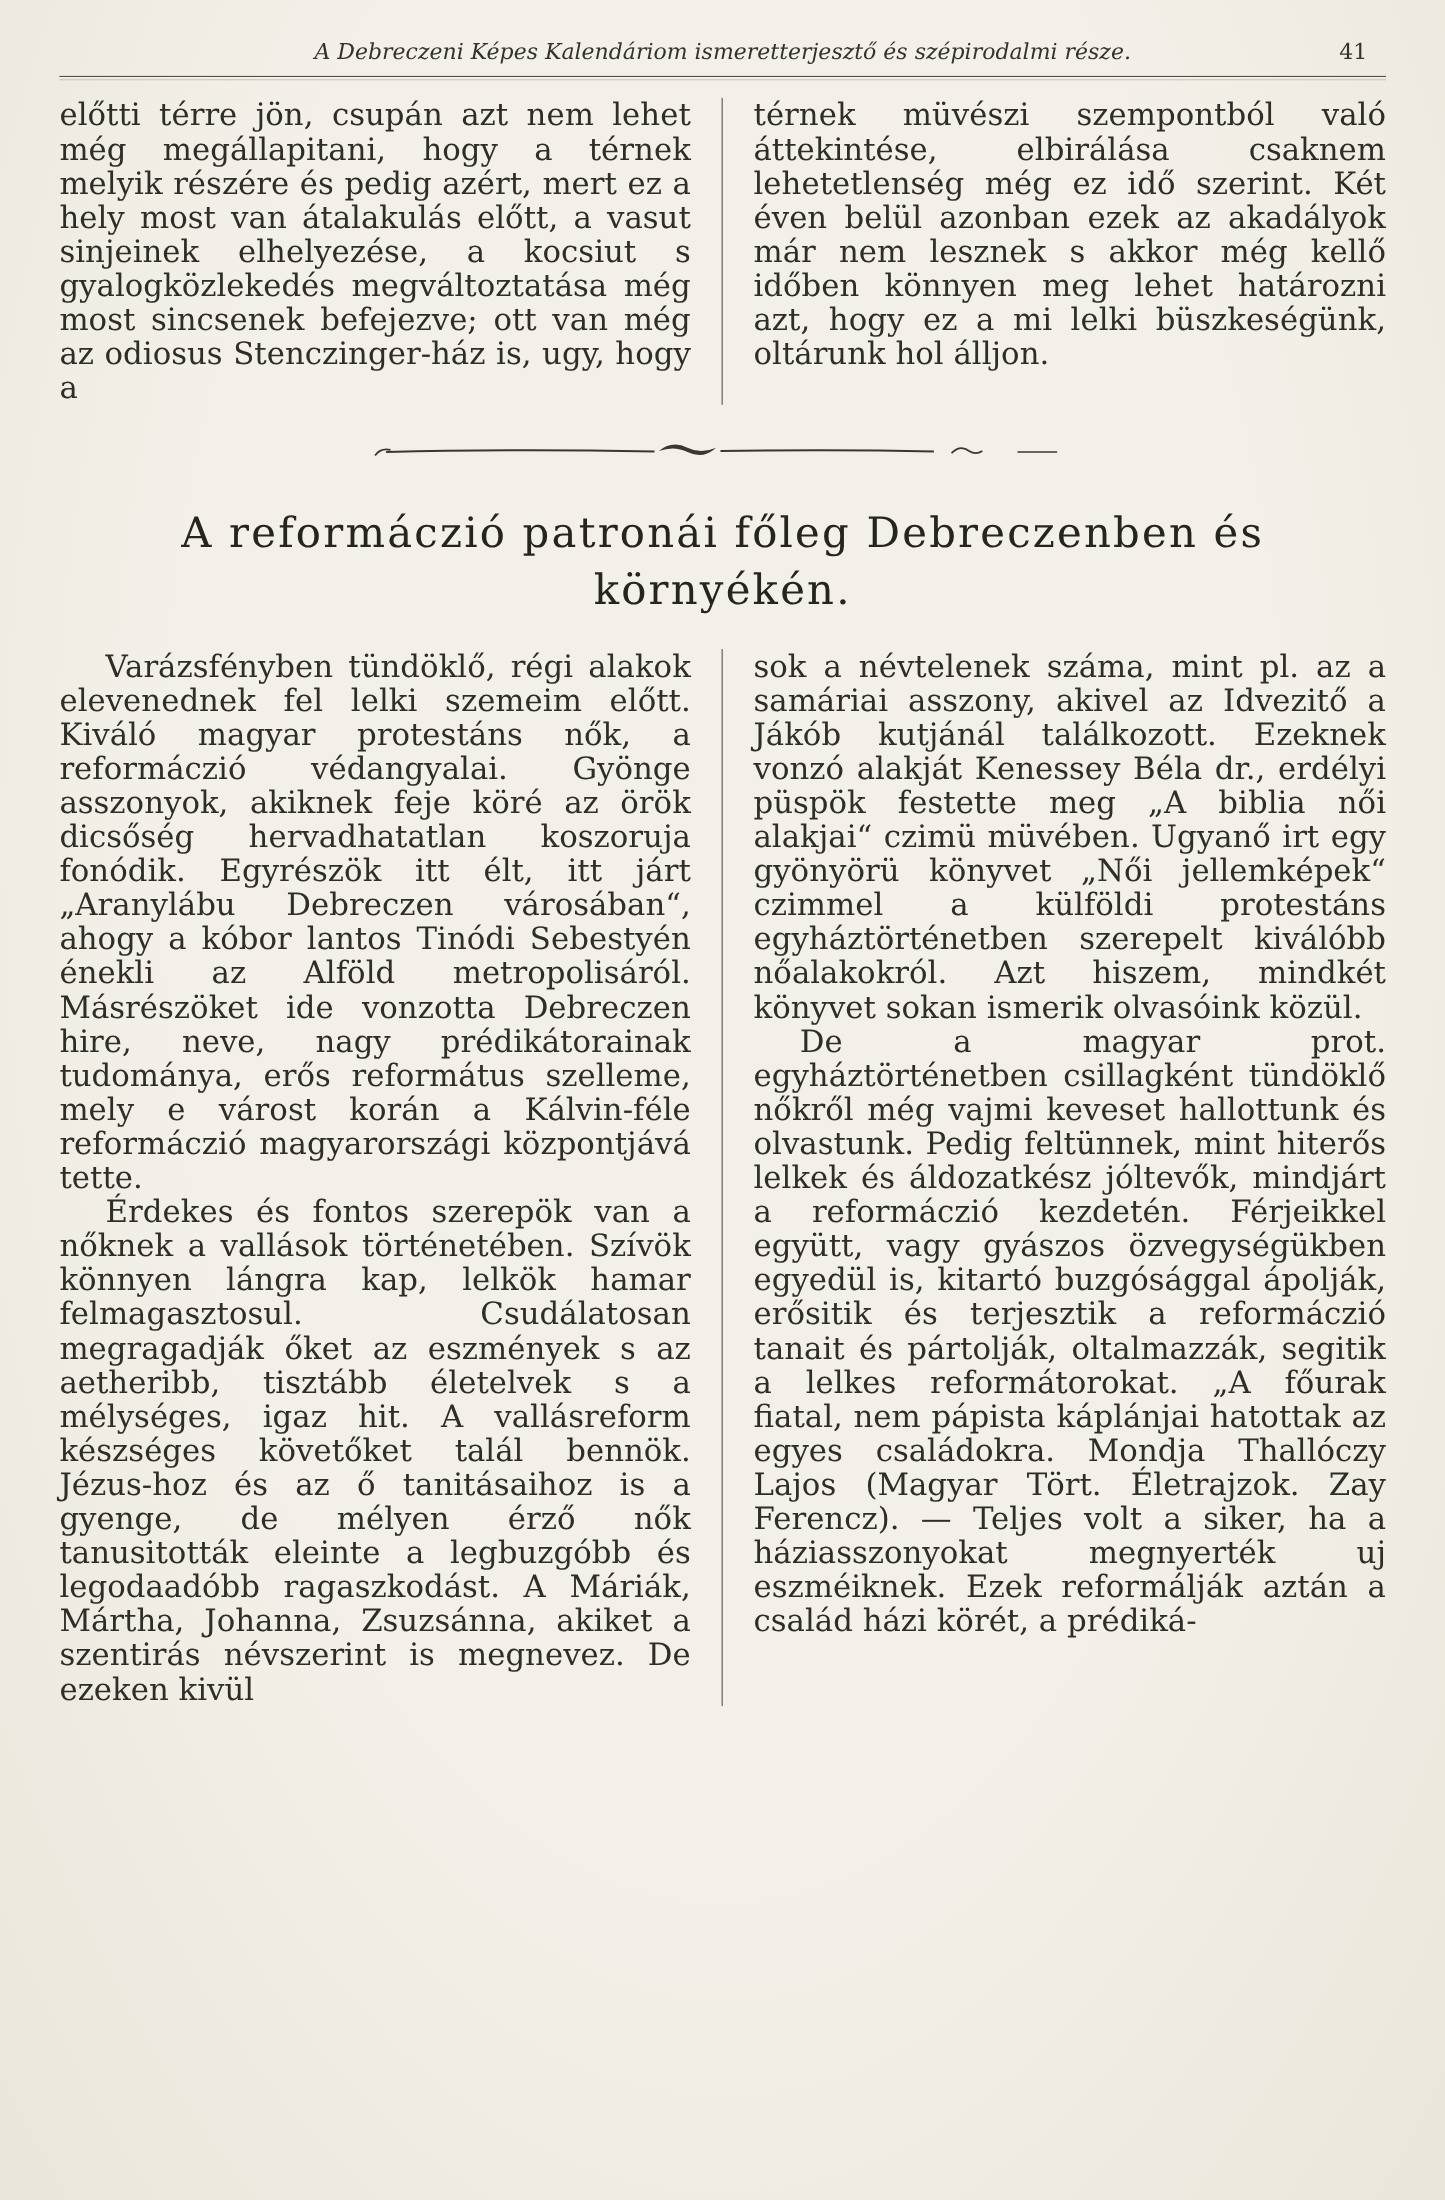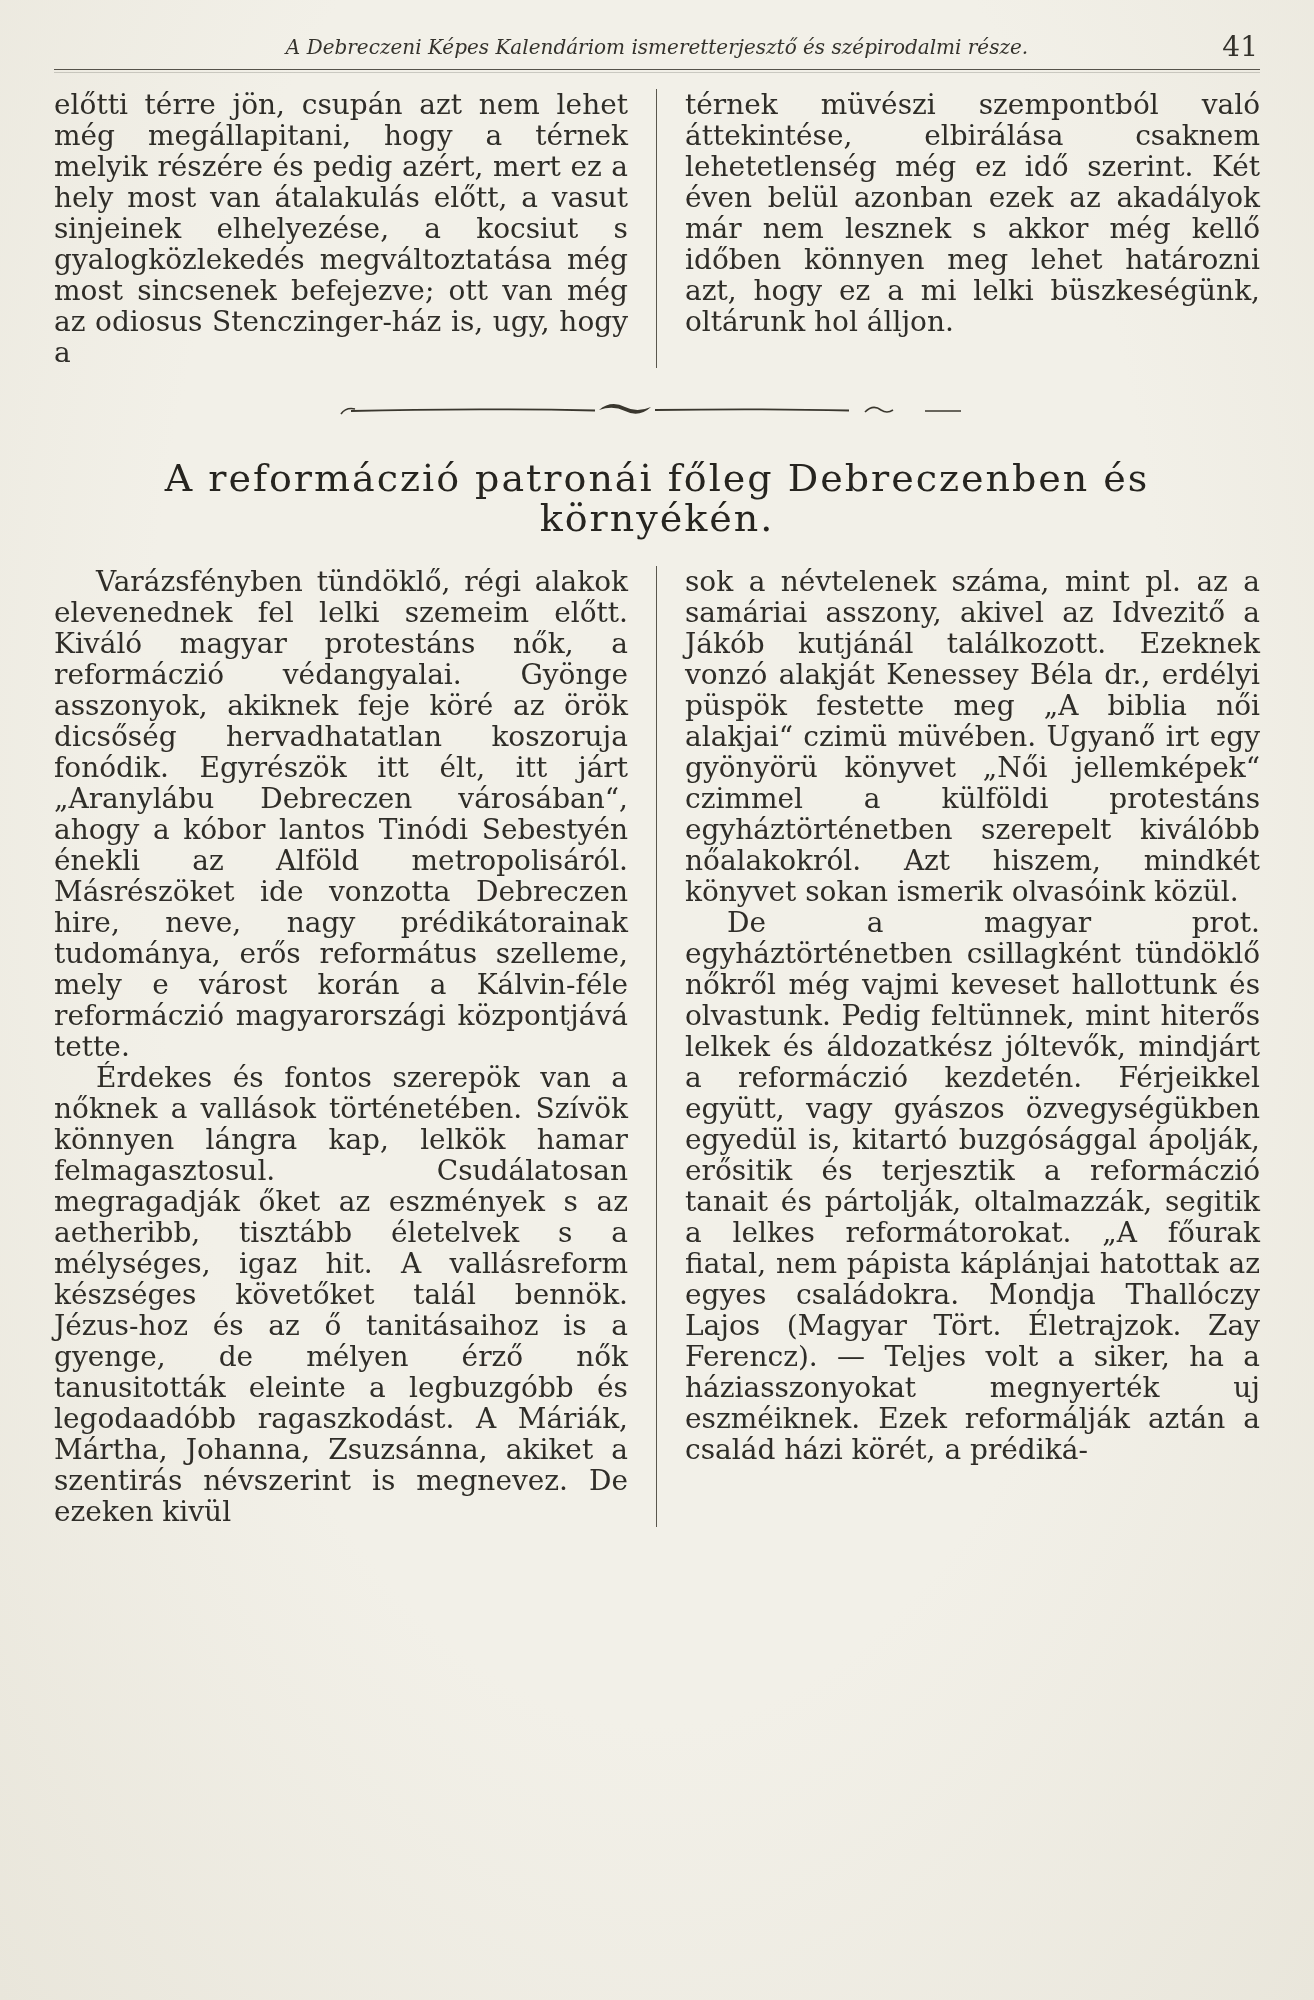--- a/index.html
+++ b/index.html
@@ -7,33 +7,33 @@
     position:relative;
     width:1314px;height:2000px;
     box-sizing:border-box;
     padding:34px 54px 0 54px;
     background:radial-gradient(ellipse at 50% 38%, #f2f0e8 55%, #e9e6db 100%);
     color:#2f2d28;
     font-family:"DejaVu Serif", serif;
     overflow:hidden;
   }
   header{position:relative;text-align:center;font-style:italic;font-size:20px;line-height:26px;color:#34322c;}
-  .page-number{position:absolute;right:2px;top:0;font-style:normal;font-size:28px;}
+  .page-number{position:absolute;right:17px;top:0;font-style:normal;font-size:20px;}
   .header-rule{margin-top:9px;border-top:1px solid #55524a;height:2px;border-bottom:1px solid rgba(85,82,74,.25);}
   .two-col{display:flex;margin-top:16px;}
   .col{width:50%;box-sizing:border-box;font-size:28px;line-height:31px;text-align:justify;hyphens:auto;}
   .col-left{padding-right:28px;border-right:1px solid #5a574e;}
   .col-right{padding-left:28px;}
   .col p{margin:0;text-indent:1.5em;}
   .first-flush p:first-child{text-indent:0;}
   .ornament{display:block;margin:30px auto 0 auto;color:#3a372e;}
   .article-title{
     margin:34px auto 0 auto;max-width:1000px;
     font-family:"DejaVu Serif", serif;font-weight:400;
-    font-size:38px;line-height:40px;letter-spacing:2px;
+    font-size:38px;line-height:52px;letter-spacing:2px;
     text-align:center;color:#26241f;
   }
   .two-col.main{margin-top:28px;}
   .ad{margin:64px -8px 0 -8px;color:#14120e;}
   .ad-rule{height:3px;background:#16130e;}
   .ad-line{
     margin-top:14px;display:flex;align-items:baseline;gap:14px;
     white-space:nowrap;
   }
   .ad-name{font-family:"DejaVu Sans", sans-serif;font-weight:900;font-size:48px;line-height:1;letter-spacing:-1px;}

